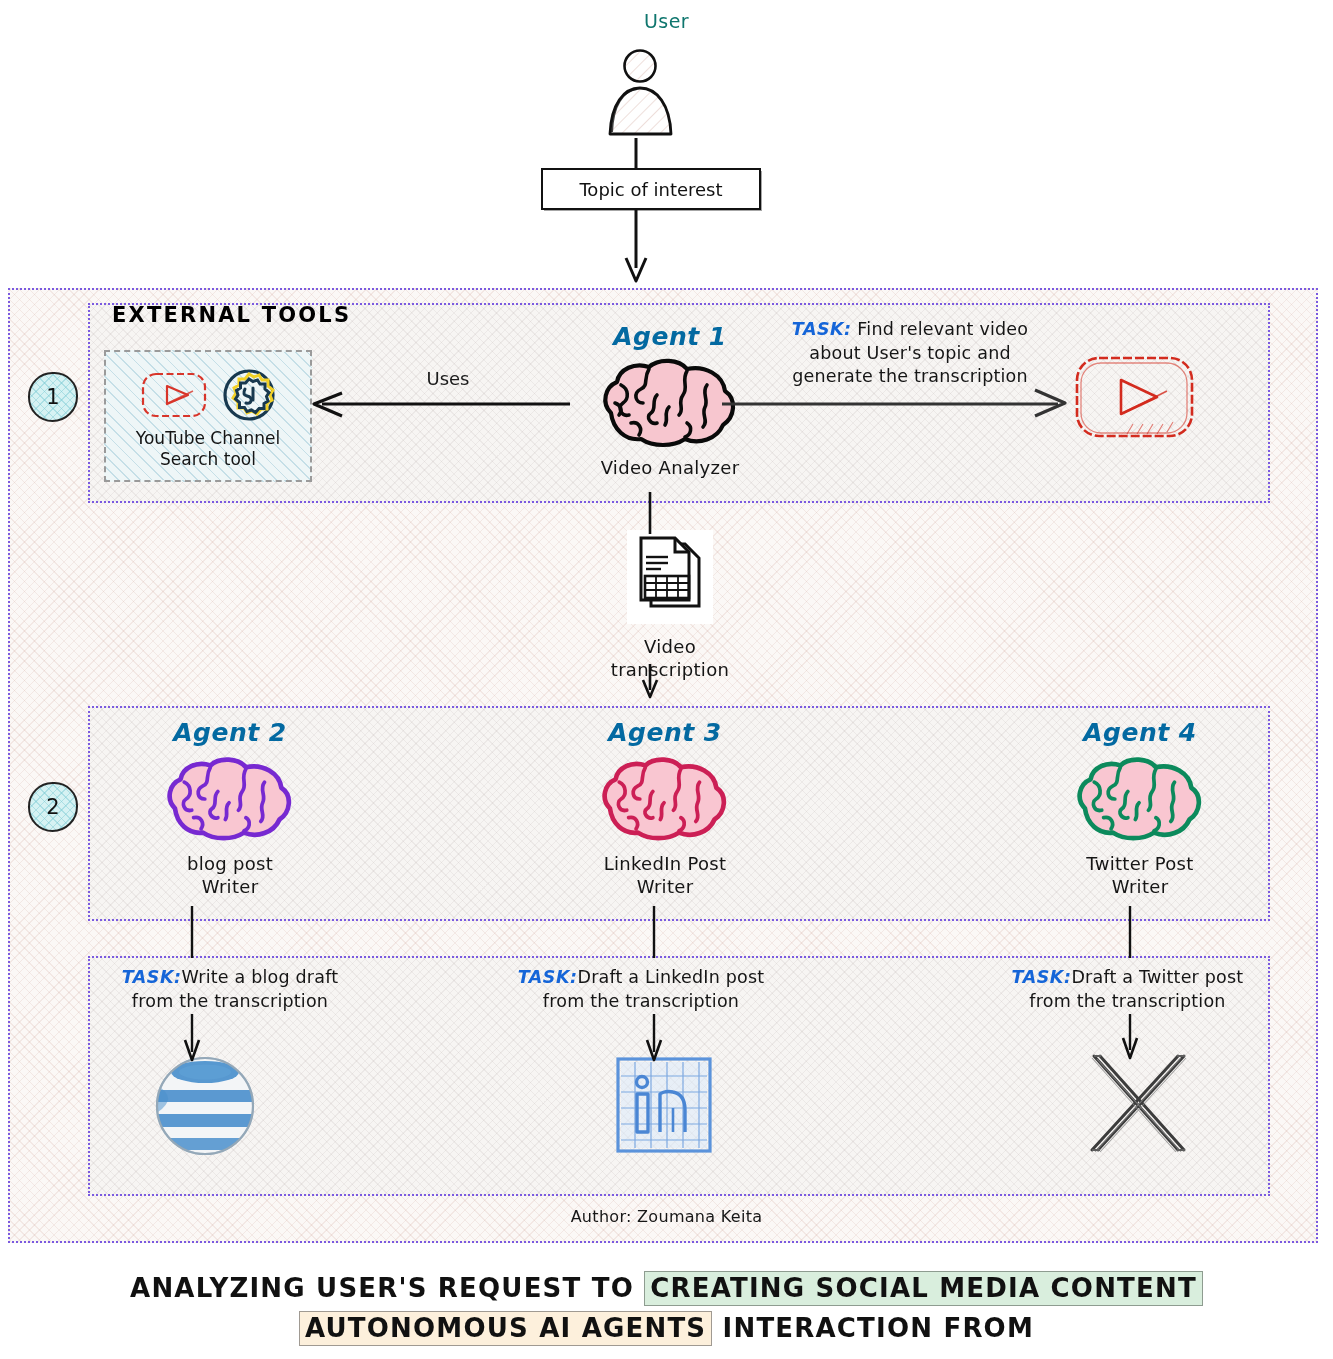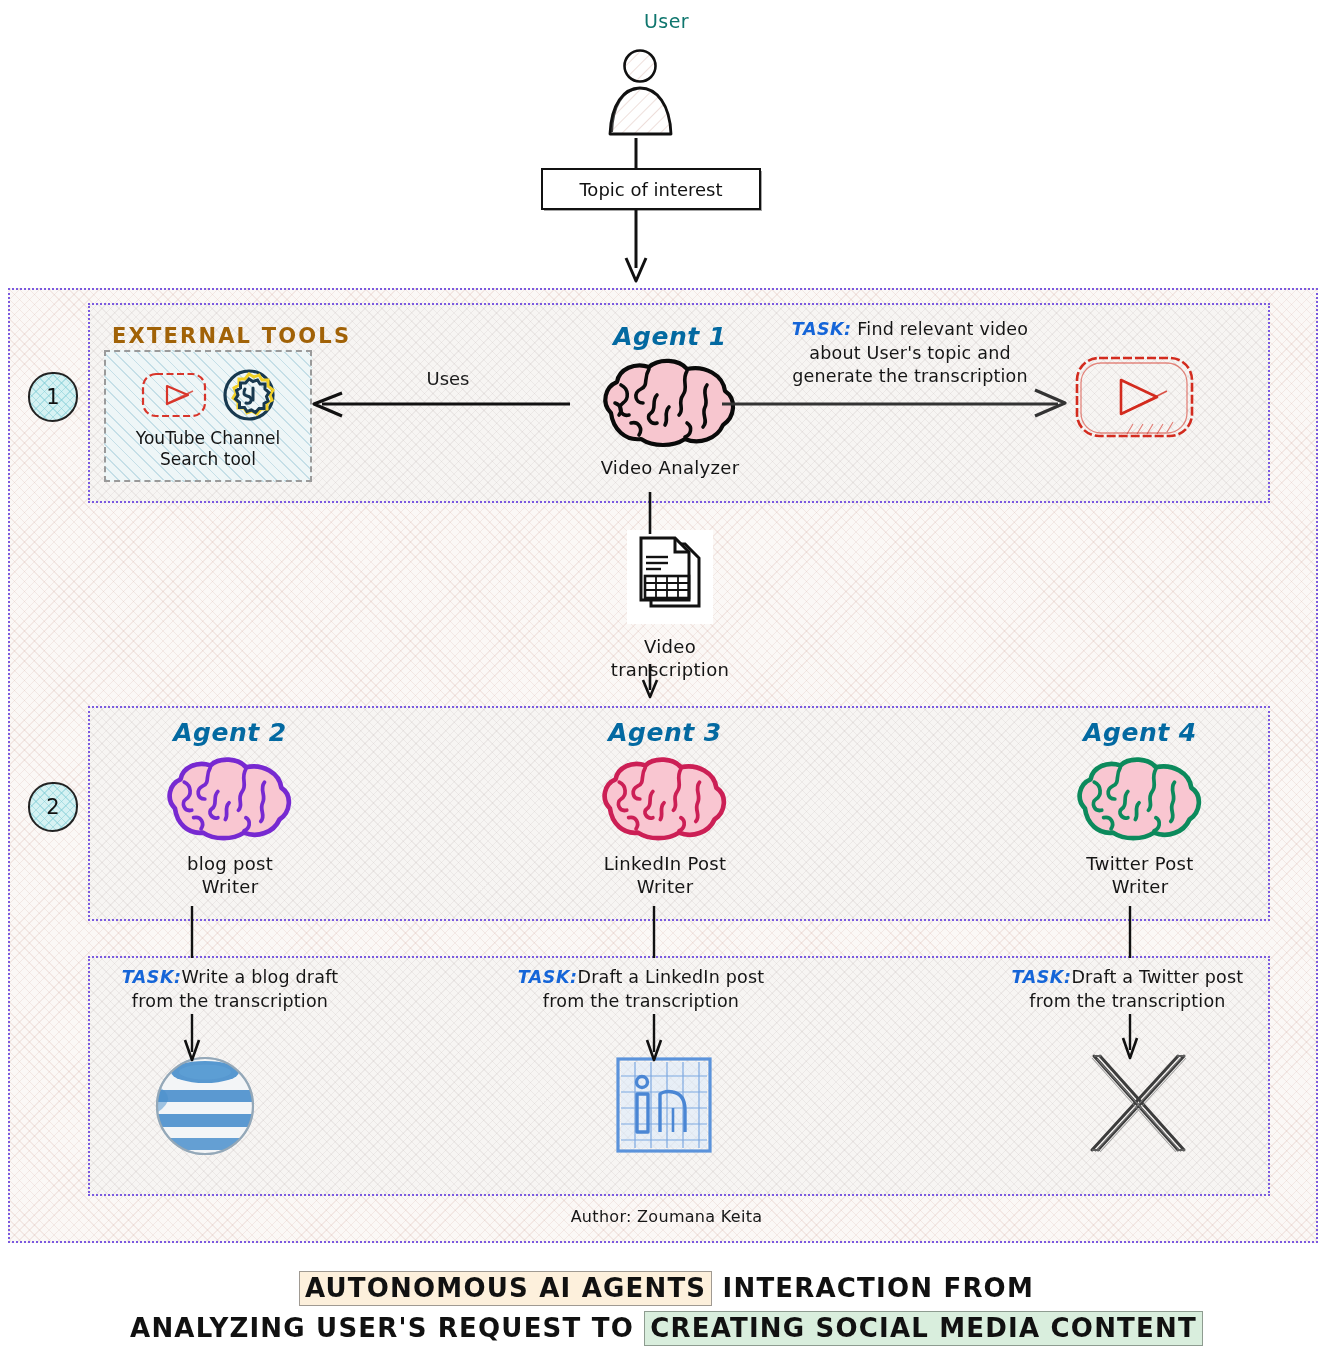--- a/index.html
+++ b/index.html
@@ -97,23 +97,23 @@
     width: 220px; height: 42px;
     border: 2.5px solid #111;
     background: #fff;
     box-sizing: border-box;
     display: flex; align-items: center; justify-content: center;
     font-size: 18px; color: #111;
     box-shadow: 2px 2px 0 -1px rgba(0,0,0,.35);
   }
 
   .ext-tools-title {
-    position: absolute; left: 112px; top: 324px;
+    position: absolute; left: 112px; top: 303px;
     font-size: 21px; font-weight: 600; letter-spacing: 2.2px;
-    color: #a16207;
+    color: #000000;
   }
 
   .agent-tag {
     color: #0369a1;
     font-size: 25px;
     font-weight: 700;
     font-style: italic;
     letter-spacing: .5px;
   }
   .agent-name {
@@ -445,26 +445,26 @@
       <path d="M14 108 L22 108"></path>
         <path d="M99 108 L107 108"></path>
     </g>
   </svg>
 </div>
 
 <div class="author hand">Author: Zoumana Keita</div>
 
 <div id="title-wrap">
   <div class="title-line">
+    <span>ANALYZING USER'S REQUEST TO</span>
+    <span class="hl-green">CREATING SOCIAL MEDIA CONTENT</span>
+  </div>
+  <div class="title-line">
     <span class="hl-orange">AUTONOMOUS AI AGENTS</span>
     <span>INTERACTION FROM</span>
-  </div>
-  <div class="title-line">
-    <span>ANALYZING USER'S REQUEST TO</span>
-    <span class="hl-green">CREATING SOCIAL MEDIA CONTENT</span>
   </div>
 </div>
 
 <svg id="arrow-layer">
 
   <line x1="636" y1="138" x2="636" y2="168" stroke="#111" stroke-width="3"></line>
 
   <line x1="636" y1="210" x2="636" y2="268" stroke="#111" stroke-width="3"></line>
   <path d="M626 258 L636 281 L646 258" fill="none" stroke="#111" stroke-width="3" stroke-linejoin="round"></path>
 

